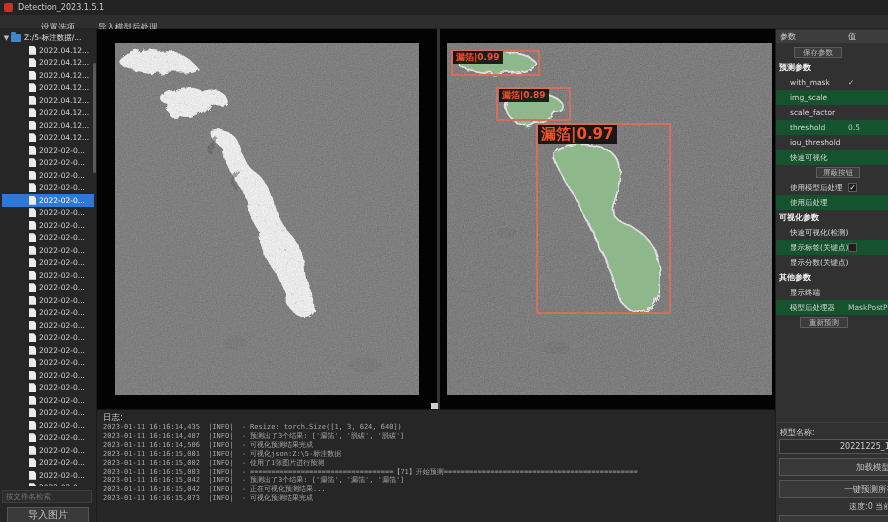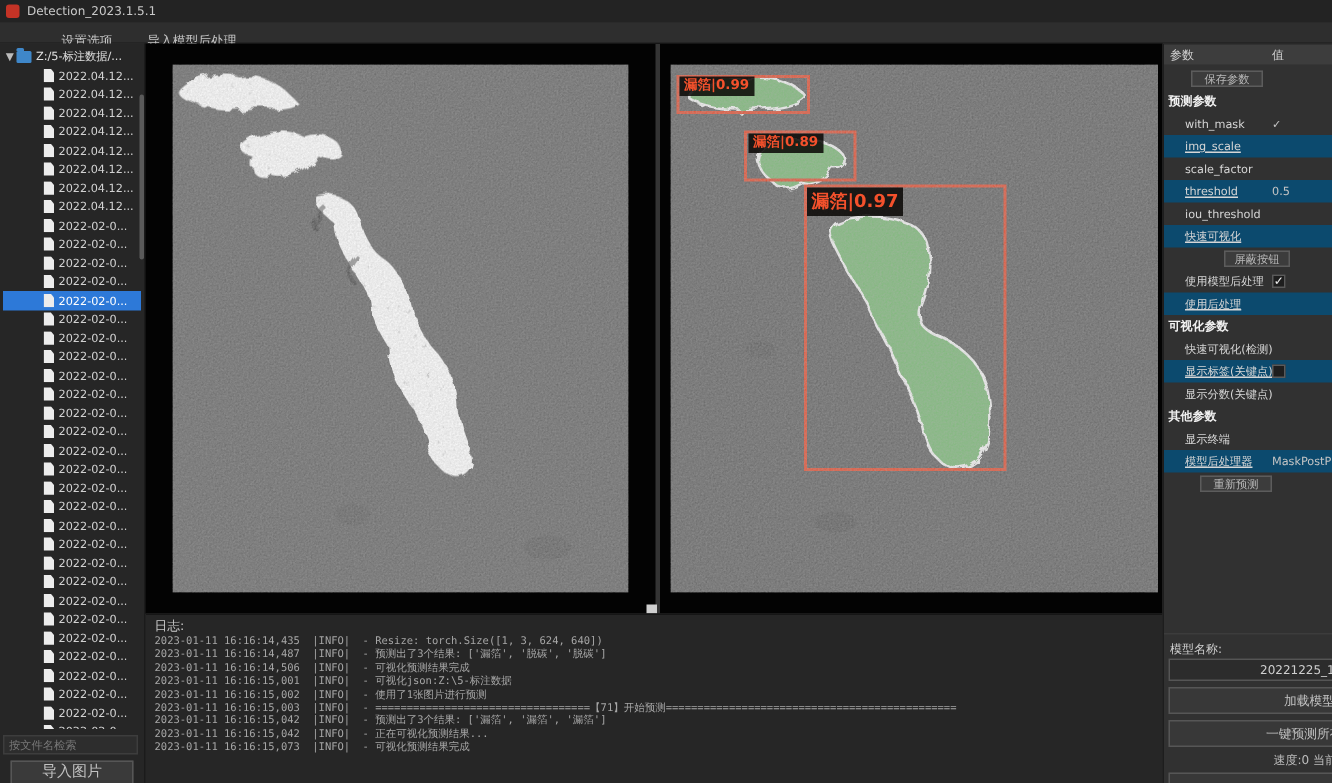--- a/index.html
+++ b/index.html
@@ -40,40 +40,40 @@
   .center{position:absolute;left:97px;top:29px;width:678px;height:493px;}
   .images{position:absolute;left:0;top:0;width:678px;height:380px;background:#030303;}
   .img-left{position:absolute;left:0;top:0;width:340px;height:380px;}
   .img-right{position:absolute;left:343px;top:0;width:335px;height:380px;}
   .vdivider{position:absolute;left:340px;top:0;width:3px;height:380px;background:#343434;}
   .div-handle{position:absolute;left:334px;top:374px;width:7px;height:6px;background:#cfcfcf;}
   .img-canvas-l{position:absolute;left:18px;top:14px;}
   .img-canvas-r{position:absolute;left:7px;top:14px;}
   .det-chip{position:absolute;background:rgba(8,6,4,0.85);color:var(--chip-text);font-size:9px;line-height:13px;
     height:13px;padding:0 3px;white-space:nowrap;font-weight:bold;text-align:center;}
-  .det-chip.big{font-size:12px;line-height:19px;height:19px;}
+  .det-chip.big{font-size:15px;line-height:19px;height:19px;}
   .overlay-r{position:absolute;left:7px;top:14px;width:325px;height:352px;}
 
   
   .log{position:absolute;left:0;top:380px;width:678px;height:113px;background:#262626;border-top:1px solid #161616;}
   .log-header{position:absolute;left:6px;top:2px;font-size:8.5px;color:#c9c9c9;}
   .log-lines{position:absolute;left:6px;top:13px;right:2px;bottom:0;overflow:hidden;}
   .logline{font-family:"DejaVu Sans Mono","Liberation Mono",monospace;font-size:7px;line-height:8.9px;
     color:#a6a6a6;white-space:nowrap;}
   .ltime{color:#a6a6a6;}
   .llevel{margin:0 4px;color:#a6a6a6;}
 
   
   .right-panel{position:absolute;left:775px;top:29px;width:113px;height:493px;background:#313131;border-left:1px solid #1d1d1d;}
   .phead{position:absolute;left:0;top:1px;width:113px;height:13px;background:#3d3d3d;font-size:8px;color:#d0d0d0;}
   .phead .c1{position:absolute;left:4px;top:1px;}
   .phead .c2{position:absolute;left:72px;top:1px;}
   .plist{position:absolute;left:0;top:16px;width:113px;}
   .prow{position:relative;height:15px;line-height:15px;font-size:7.5px;color:#d6d6d6;white-space:nowrap;}
-  .prow.alt{background:#0c4a6e;text-decoration:underline;}
+  .prow.alt{background:#14532d;}
   .t-row{padding-left:14px;}
   .t-section{font-weight:bold;color:#f1f1f1;padding-left:3px;font-size:8px;}
   .pval{position:absolute;left:72px;top:0;color:#c4c4c4;}
   .t-button .plabel{display:inline-block;margin-left:18px;margin-top:2px;height:11px;line-height:10px;
     padding:0 8px;background:#3c3c3c;border:1px solid #5c5c5c;color:#b8b8b8;}
   .t-button.ind40 .plabel{margin-left:40px;padding:0 6px;}
   .t-button.ind24 .plabel{margin-left:24px;}
   .vbox{display:none;position:absolute;left:72px;top:3px;width:9px;height:9px;background:#1e1e1e;border:1px solid #5a5a5a;
     line-height:8px;text-align:center;font-size:8px;color:#eee;}
   .box-checked .vbox,.box-unchecked .vbox{display:block;}

